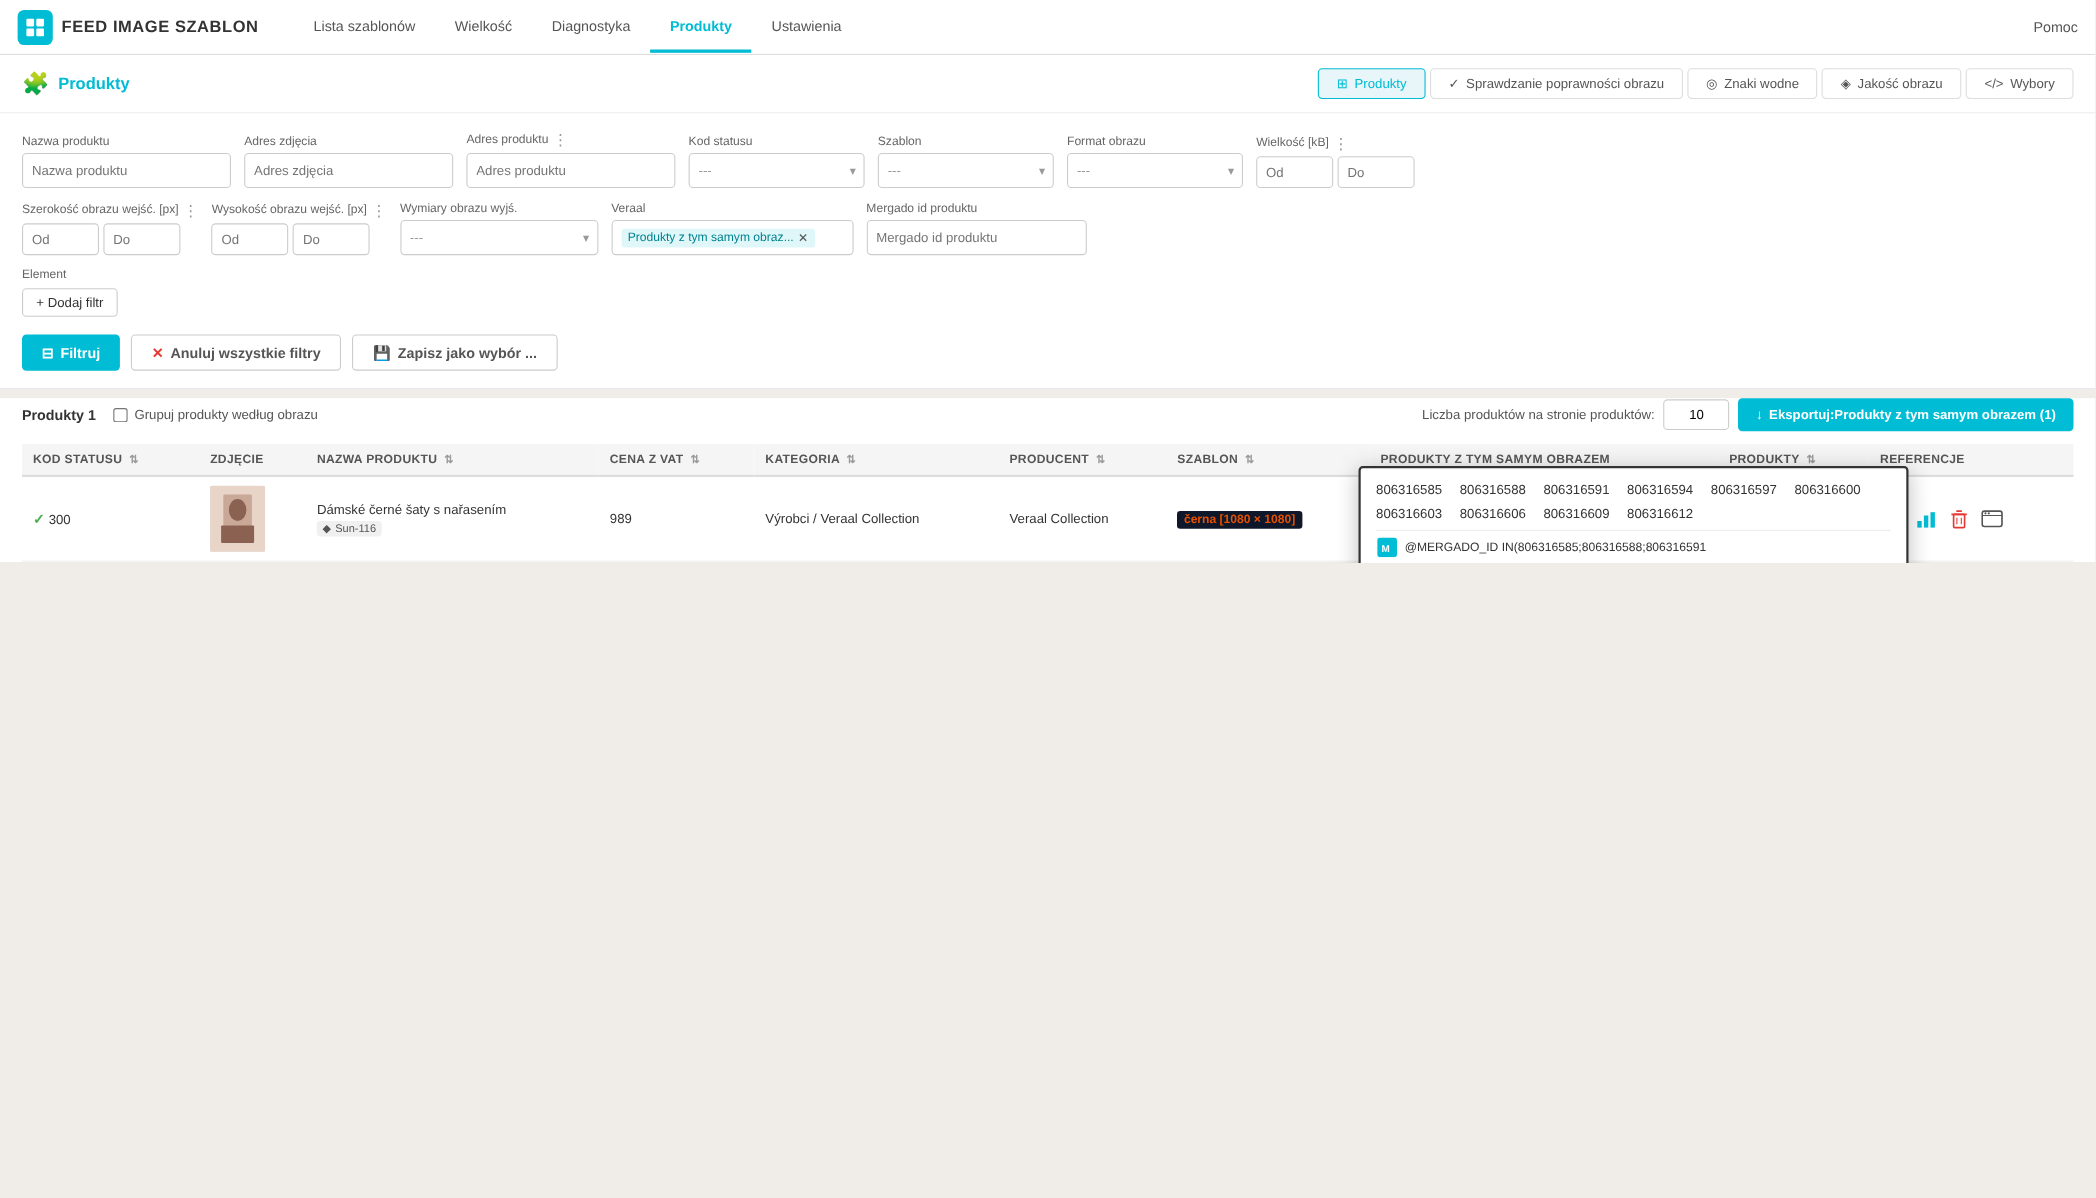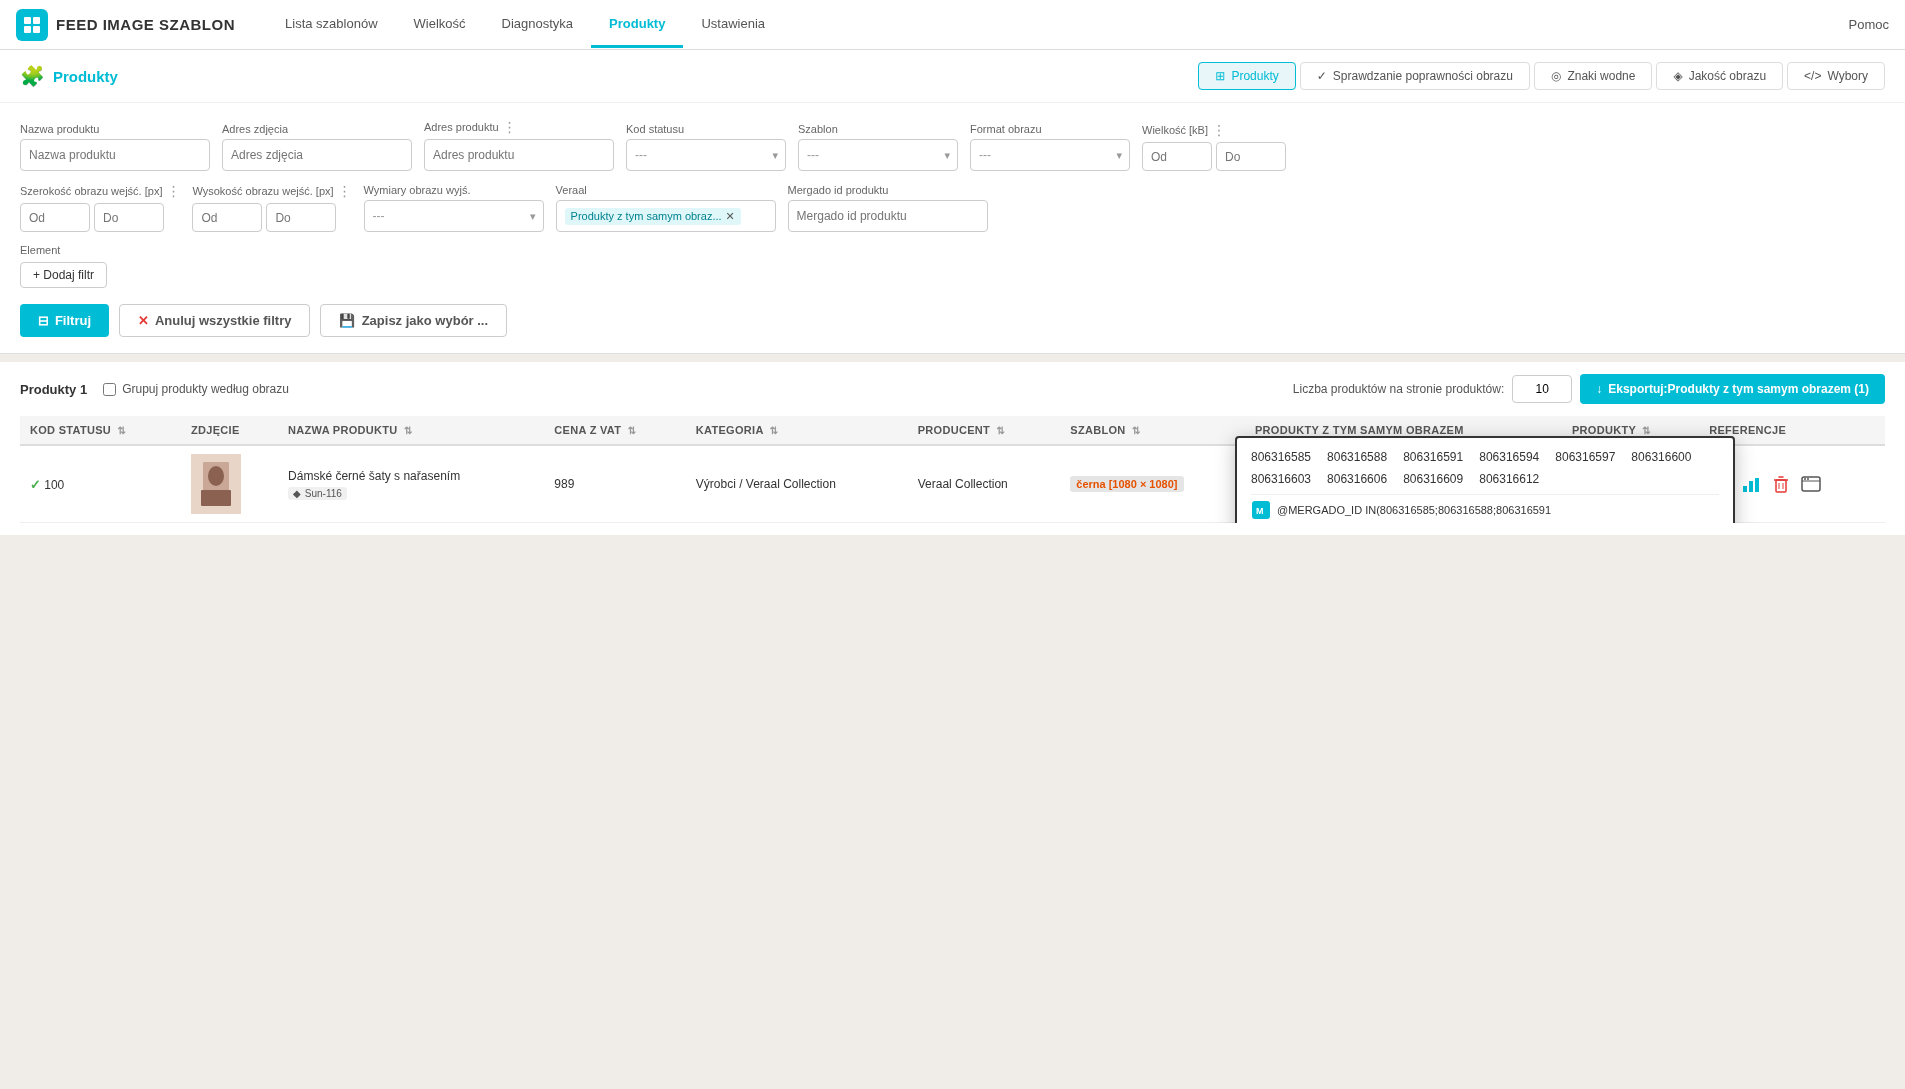--- a/index.html
+++ b/index.html
@@ -95,21 +95,21 @@
     .filter-actions { display: flex; gap: 10px; margin-top: 16px; }
     .btn-filter {
       display: flex; align-items: center; gap: 6px; padding: 8px 18px;
       border-radius: 4px; cursor: pointer; font-size: 13px; font-weight: 600; border: none;
     }
     .btn-filter-apply { background: #00bcd4; color: #fff; }
     .btn-filter-cancel { background: #fff; color: #555; border: 1px solid #ccc; }
     .btn-filter-save { background: #fff; color: #555; border: 1px solid #ccc; }
 
     
-    .products-section { padding: 12px 20px; background: #fff; margin-top: 8px; }
+    .products-section { padding: 0 20px; background: #fff; margin-top: 8px; }
     .products-toolbar {
       display: flex; align-items: center; gap: 16px; margin-bottom: 12px;
     }
     .products-title { font-size: 13px; font-weight: 600; color: #333; }
     .group-check { display: flex; align-items: center; gap: 6px; font-size: 12px; color: #555; }
     .group-check input { cursor: pointer; }
     .products-count-label { margin-left: auto; font-size: 12px; color: #555; display: flex; align-items: center; gap: 8px; }
     .count-input {
       width: 60px; height: 28px; border: 1px solid #ccc; border-radius: 4px;
       padding: 0 6px; font-size: 12px; text-align: center; outline: none;
@@ -134,21 +134,21 @@
       display: flex; align-items: center; justify-content: center; color: #aaa;
     }
     .product-name { font-size: 12px; color: #333; line-height: 1.4; }
     .product-tag {
       display: inline-flex; align-items: center; gap: 4px;
       font-size: 10px; color: #555; background: #f0f0f0;
       border-radius: 3px; padding: 1px 5px; margin-top: 2px;
     }
     .status-ok { color: #4caf50; font-weight: 700; font-size: 13px; }
     .template-badge {
-      background: #e5e5e5; color: #e65100; border-radius: 3px;
+      background: #0f172a; color: #e65100; border-radius: 3px;
       padding: 2px 6px; font-size: 11px; font-weight: 600;
     }
     .popup-row-icon { width: 20px; height: 20px; display: flex; align-items: center; justify-content: center; }
     .popup-row-text { font-size: 11px; color: #333; flex: 1; }
     .action-icon { width: 24px; height: 24px; display: flex; align-items: center; justify-content: center; cursor: pointer; color: #555; }
 
     
     .row-actions { display: flex; gap: 6px; align-items: center; }
     .row-count { font-size: 12px; color: #333; font-weight: 600; }
 
@@ -439,21 +439,21 @@
             </th>
             <th>
               <span>REFERENCJE</span>
             </th>
           </tr>
         </thead>
         <tbody>
           <tr>
             <td>
               <span class="status-ok">✓</span>
-              <span>100</span>
+              <span>300</span>
             </td>
             <td>
               <div class="product-img-placeholder">
 
                 <svg width="50" height="60" viewBox="0 0 50 60">
                   <rect width="50" height="60" fill="#e8d5c8"></rect>
                   <rect x="12" y="8" width="26" height="32" rx="1" fill="#c9a898"></rect>
                   <ellipse cx="25" cy="22" rx="8" ry="10" fill="#8b6252"></ellipse>
                   <rect x="10" y="36" width="30" height="16" rx="1" fill="#8b6252"></rect>
                 </svg>

